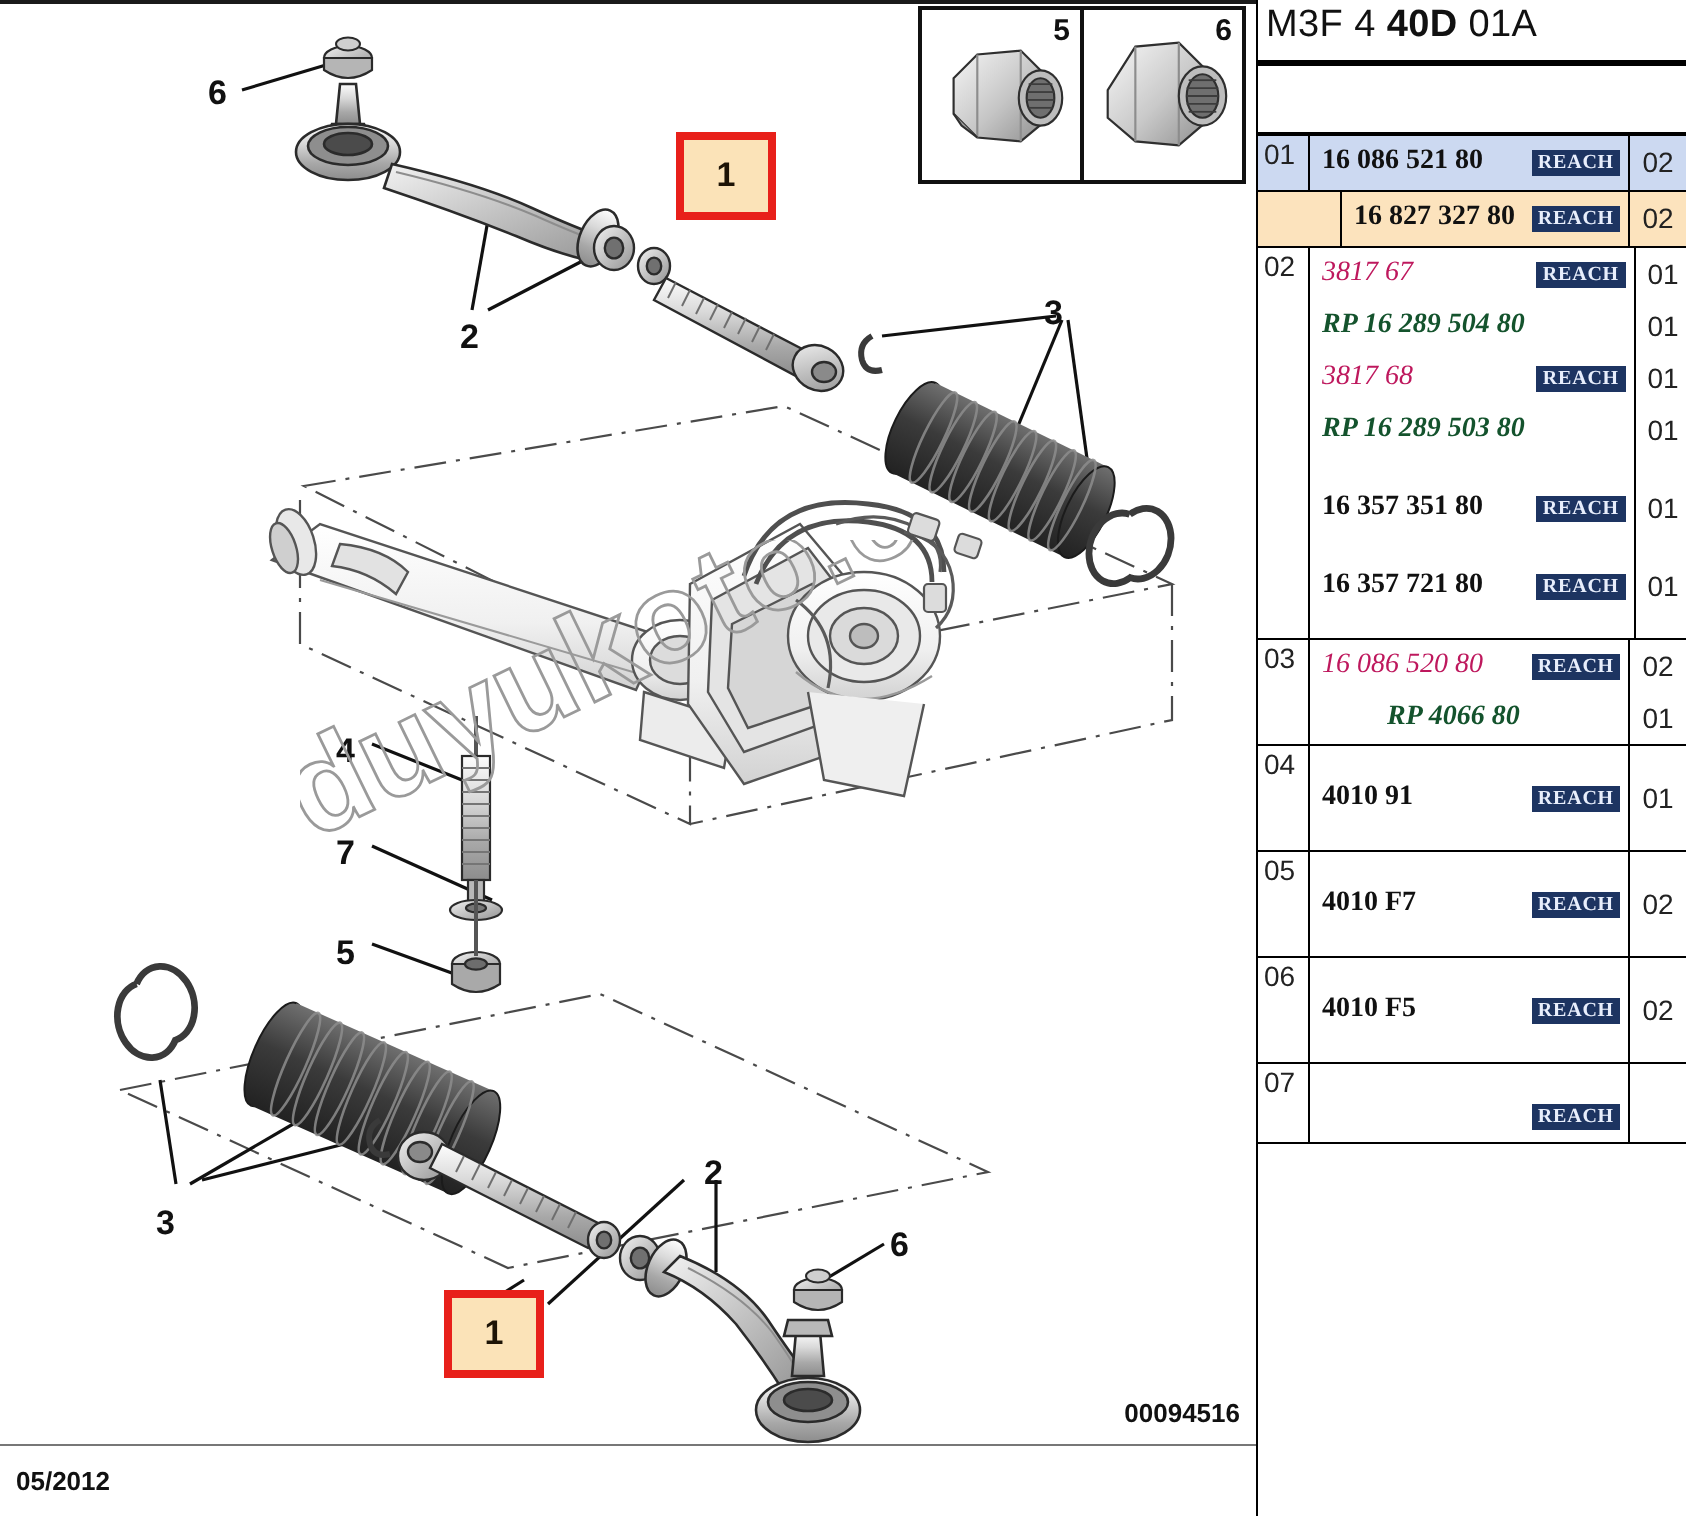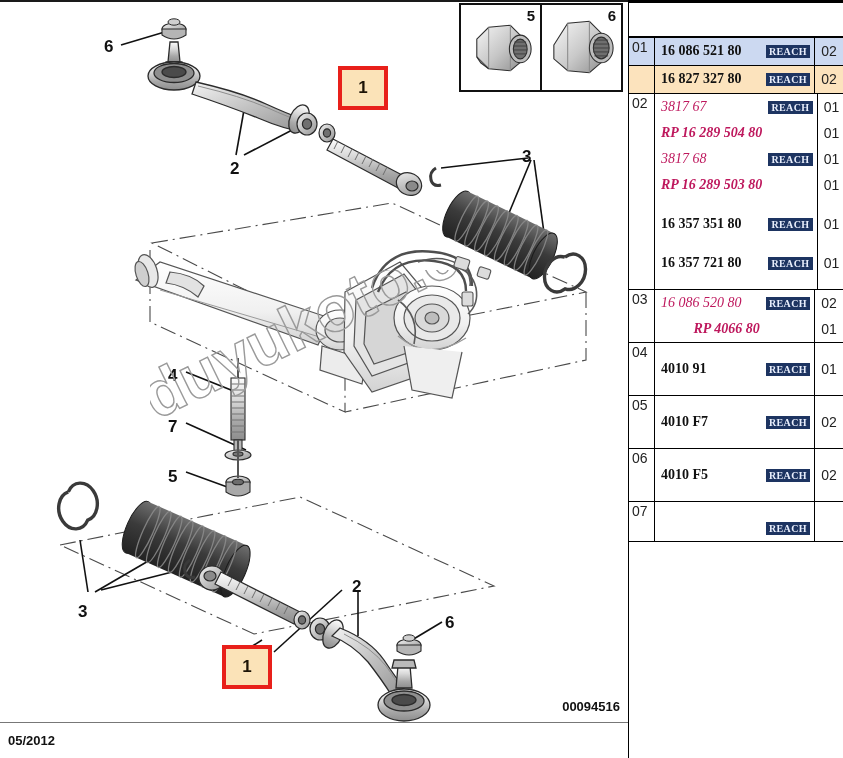--- a/index.html
+++ b/index.html
@@ -132,21 +132,21 @@
     border-top: 3px solid #000;
     border-bottom: 2px solid #000;
     background: #fff;
   }
   .trow {
     display: flex;
     border-bottom: 1.5px solid #000;
     min-height: 28px;
   }
   .trow.blue   { background: #ccd9f1; }
-  .trow.peach  { background: #fce3bd; }
+  .trow.peach  { background: #fce3bd; padding-left: 16px; }
   .trow.plain  { background: #ffffff; }
 
   .col-idx {
     width: 26px;
     flex: 0 0 26px;
     border-right: 1.5px solid #000;
     font-size: 14px;
     color: #222;
     padding: 2px 0 0 3px;
     line-height: 1.1;
@@ -174,21 +174,21 @@
   }
   .line.spacer { height: 13px; }
   .pn {
     flex: 1 1 auto;
     font-size: 14px;
     color: #111;
     white-space: nowrap;
   }
   .pn.bold   { font-weight: bold; }
   .pn.italic { font-style: italic; color: #be185d; }
-  .pn.italic-bold { font-style: italic; font-weight: bold; color: #be185d; }
+  .pn.italic-bold { font-style: italic; font-weight: bold; color: #14532d; }
   .pn.right  { text-align: right; }
 
   .reach {
     flex: 0 0 auto;
     background: #1d3461;
     color: #e8eefc;
     font-size: 10px;
     font-weight: bold;
     letter-spacing: .4px;
     padding: 2px 3px 1px 3px;
@@ -583,20 +583,21 @@
 
     <svg id="watermark" viewBox="0 0 470 210">
       <text x="6" y="150" transform="rotate(-26 6 150)">duyukoto.com</text>
     </svg>
 
     <span class="footer-text" id="footer-date">05/2012</span>
     <span class="footer-text" id="footer-code">00094516</span>
   </div>
 
   <div id="table-panel">
+    <div id="table-title"><span>M3F 4 </span><b>40D</b><span> 01A</span></div>
     <div id="table-head-band"></div>
     <div id="table-body">
         <div class="trow blue">
           <div class="col-idx">01</div>
           <div class="col-body">
             <div class="line">
               <span class="pn bold">16 086 521 80</span>
               <span class="reach">REACH</span>
             </div>
           </div>

